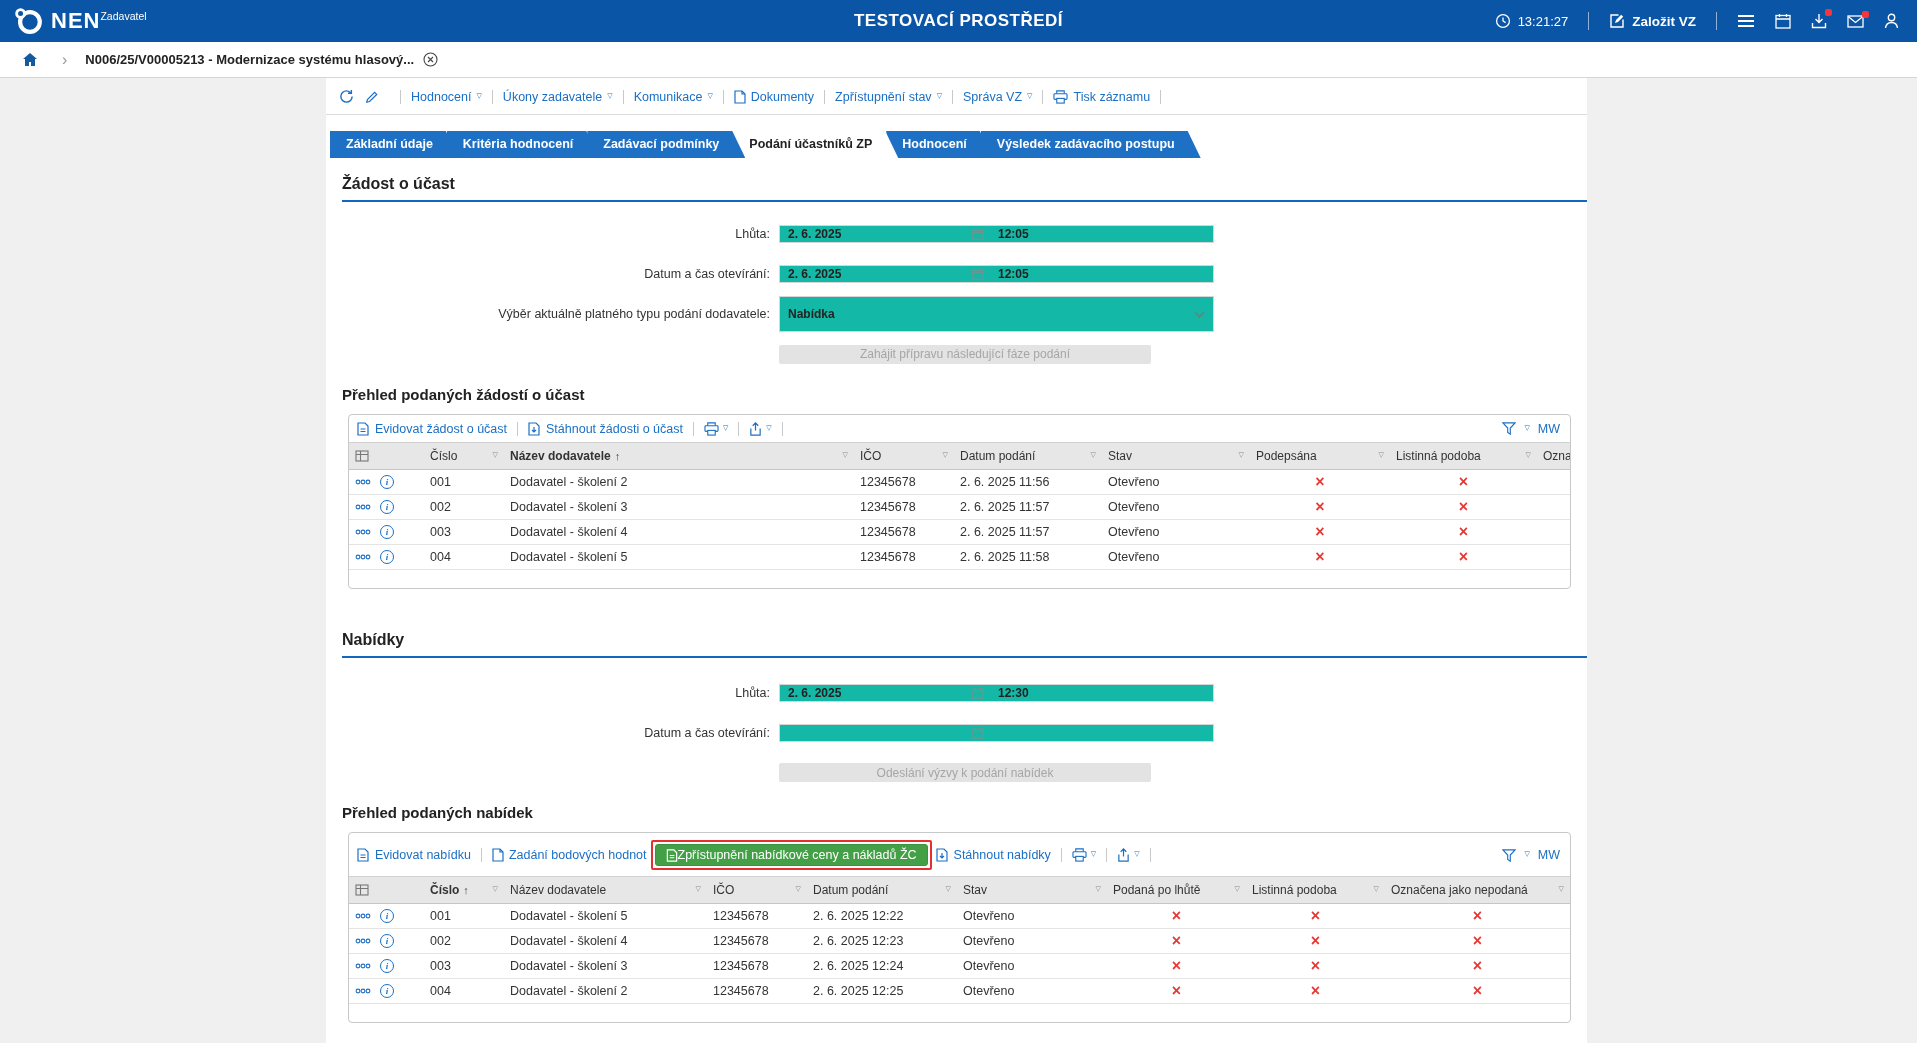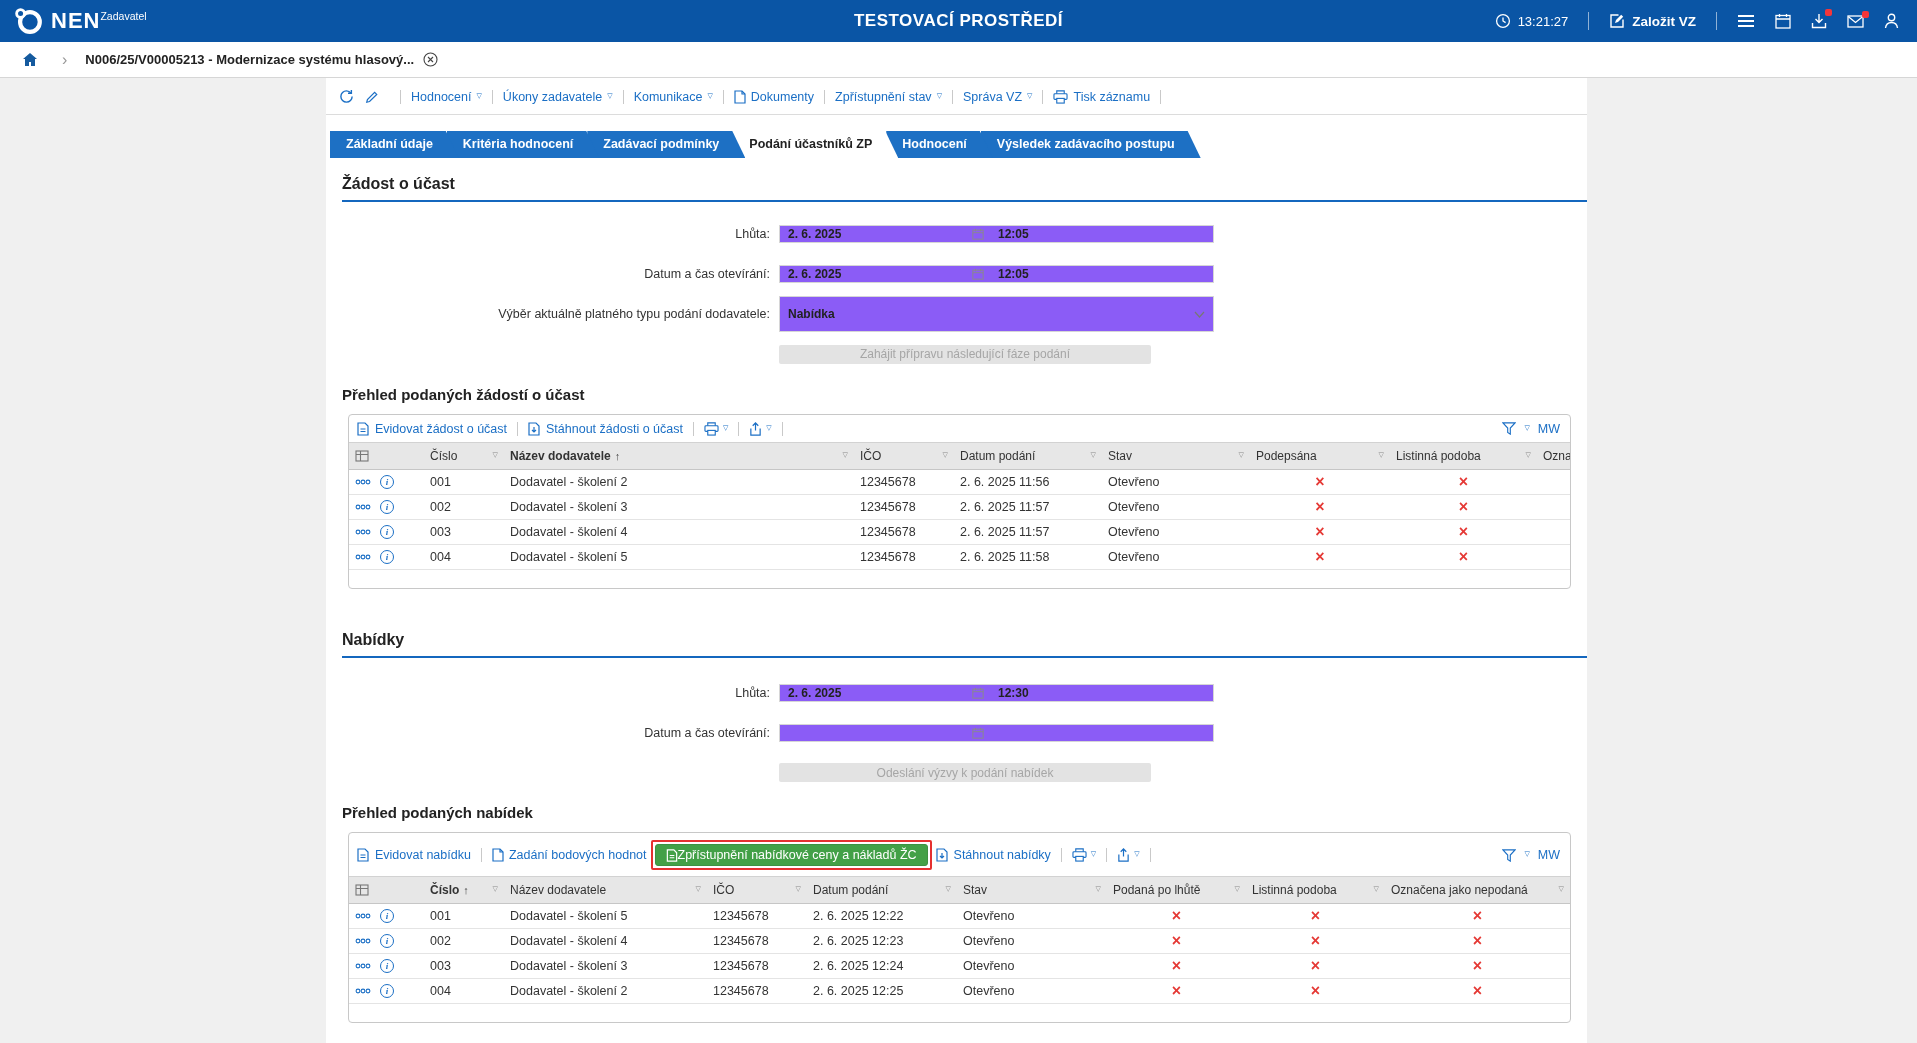--- a/index.html
+++ b/index.html
@@ -48,21 +48,21 @@
 
   
   .section-title { margin:17px 0 0 16px; width:1245px; font-size:16px; font-weight:700; color:#222; padding-bottom:7px; border-bottom:2px solid #1467be; }
   .block-title { margin:22px 0 11px 16px; font-size:15px; font-weight:700; color:#222; }
 
   
   .form-area { margin-top:22px; }
   .form-area.tight { margin-top:25px; }
   .form-row { display:flex; align-items:center; height:20px; margin-bottom:20px; }
   .f-label { width:444px; text-align:right; font-size:12.5px; color:#333; }
-  .f-field { margin-left:9px; width:435px; height:18px; background:#8b5cf6; border:1px solid #d6d6d6; display:flex; align-items:center; font-size:12px; font-weight:700; color:#222; cursor:default; }
+  .f-field { margin-left:9px; width:435px; height:18px; background:#14b8a6; border:1px solid #d6d6d6; display:flex; align-items:center; font-size:12px; font-weight:700; color:#222; cursor:default; }
   .f-date { width:192px; padding-left:8px; }
   .f-time { padding-left:14px; }
   .f-field.select { justify-content:space-between; padding:17px 8px; cursor:pointer; }
   .btn-row { margin:4px 0 0 453px; }
   .gray-btn { width:372px; height:19px; background:#e3e3e3; border:none; color:#a6a6a6; font-size:12px; font-family:inherit; border-radius:2px; cursor:default; }
 
   
   .panel { margin-left:22px; width:1223px; border:1px solid #c8c8c8; border-radius:4px; background:#fff; overflow:hidden; padding-bottom:18px; }
   .panel-toolbar { display:flex; align-items:center; padding:7px 10px 6px 8px; }
   .pt-link { display:flex; align-items:center; gap:5px; color:#1b6fc5; font-size:12.5px; cursor:pointer; text-decoration:none; white-space:nowrap; }

